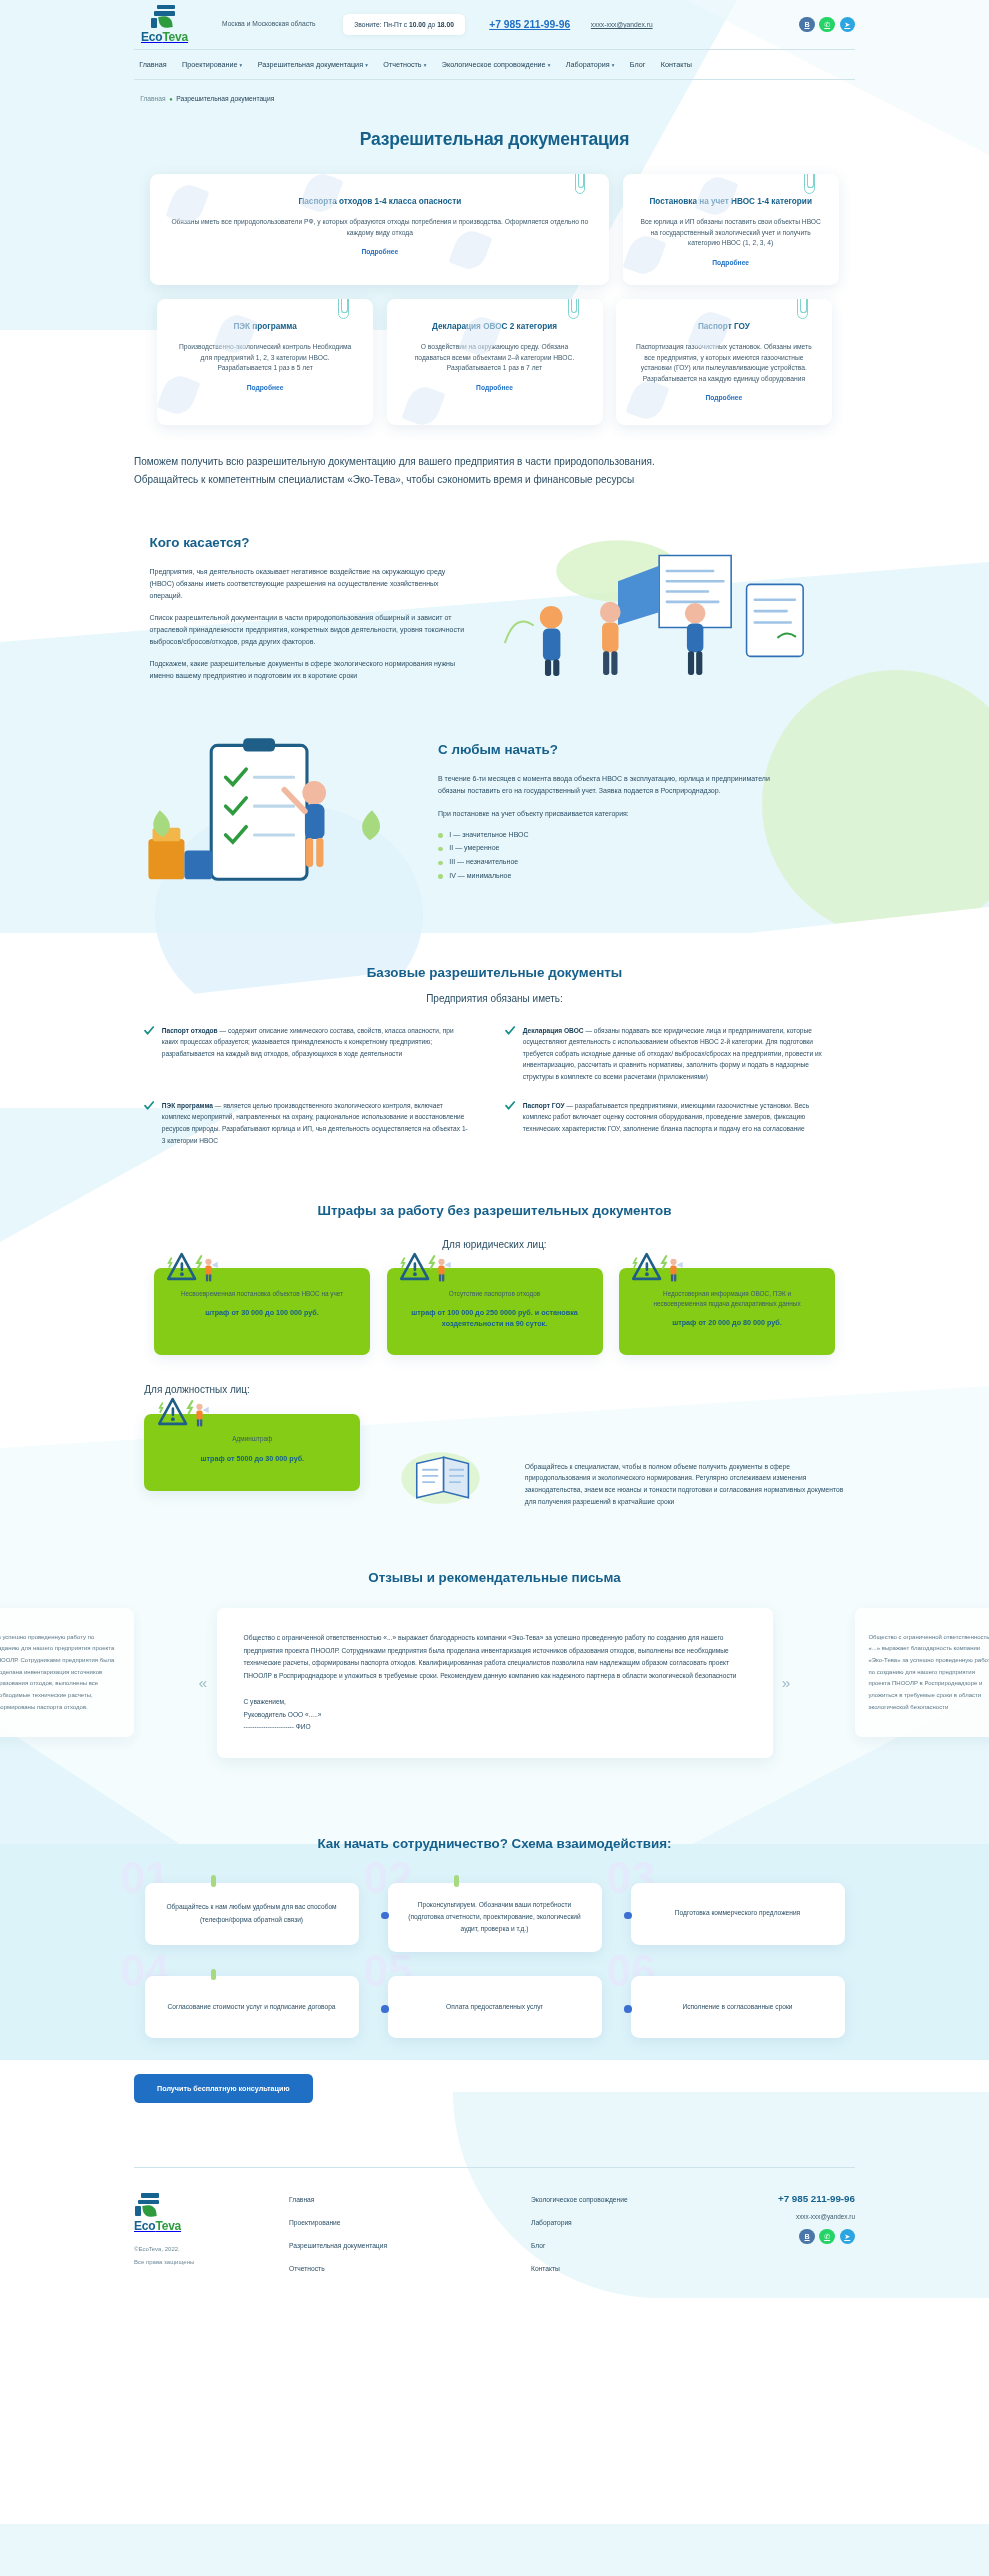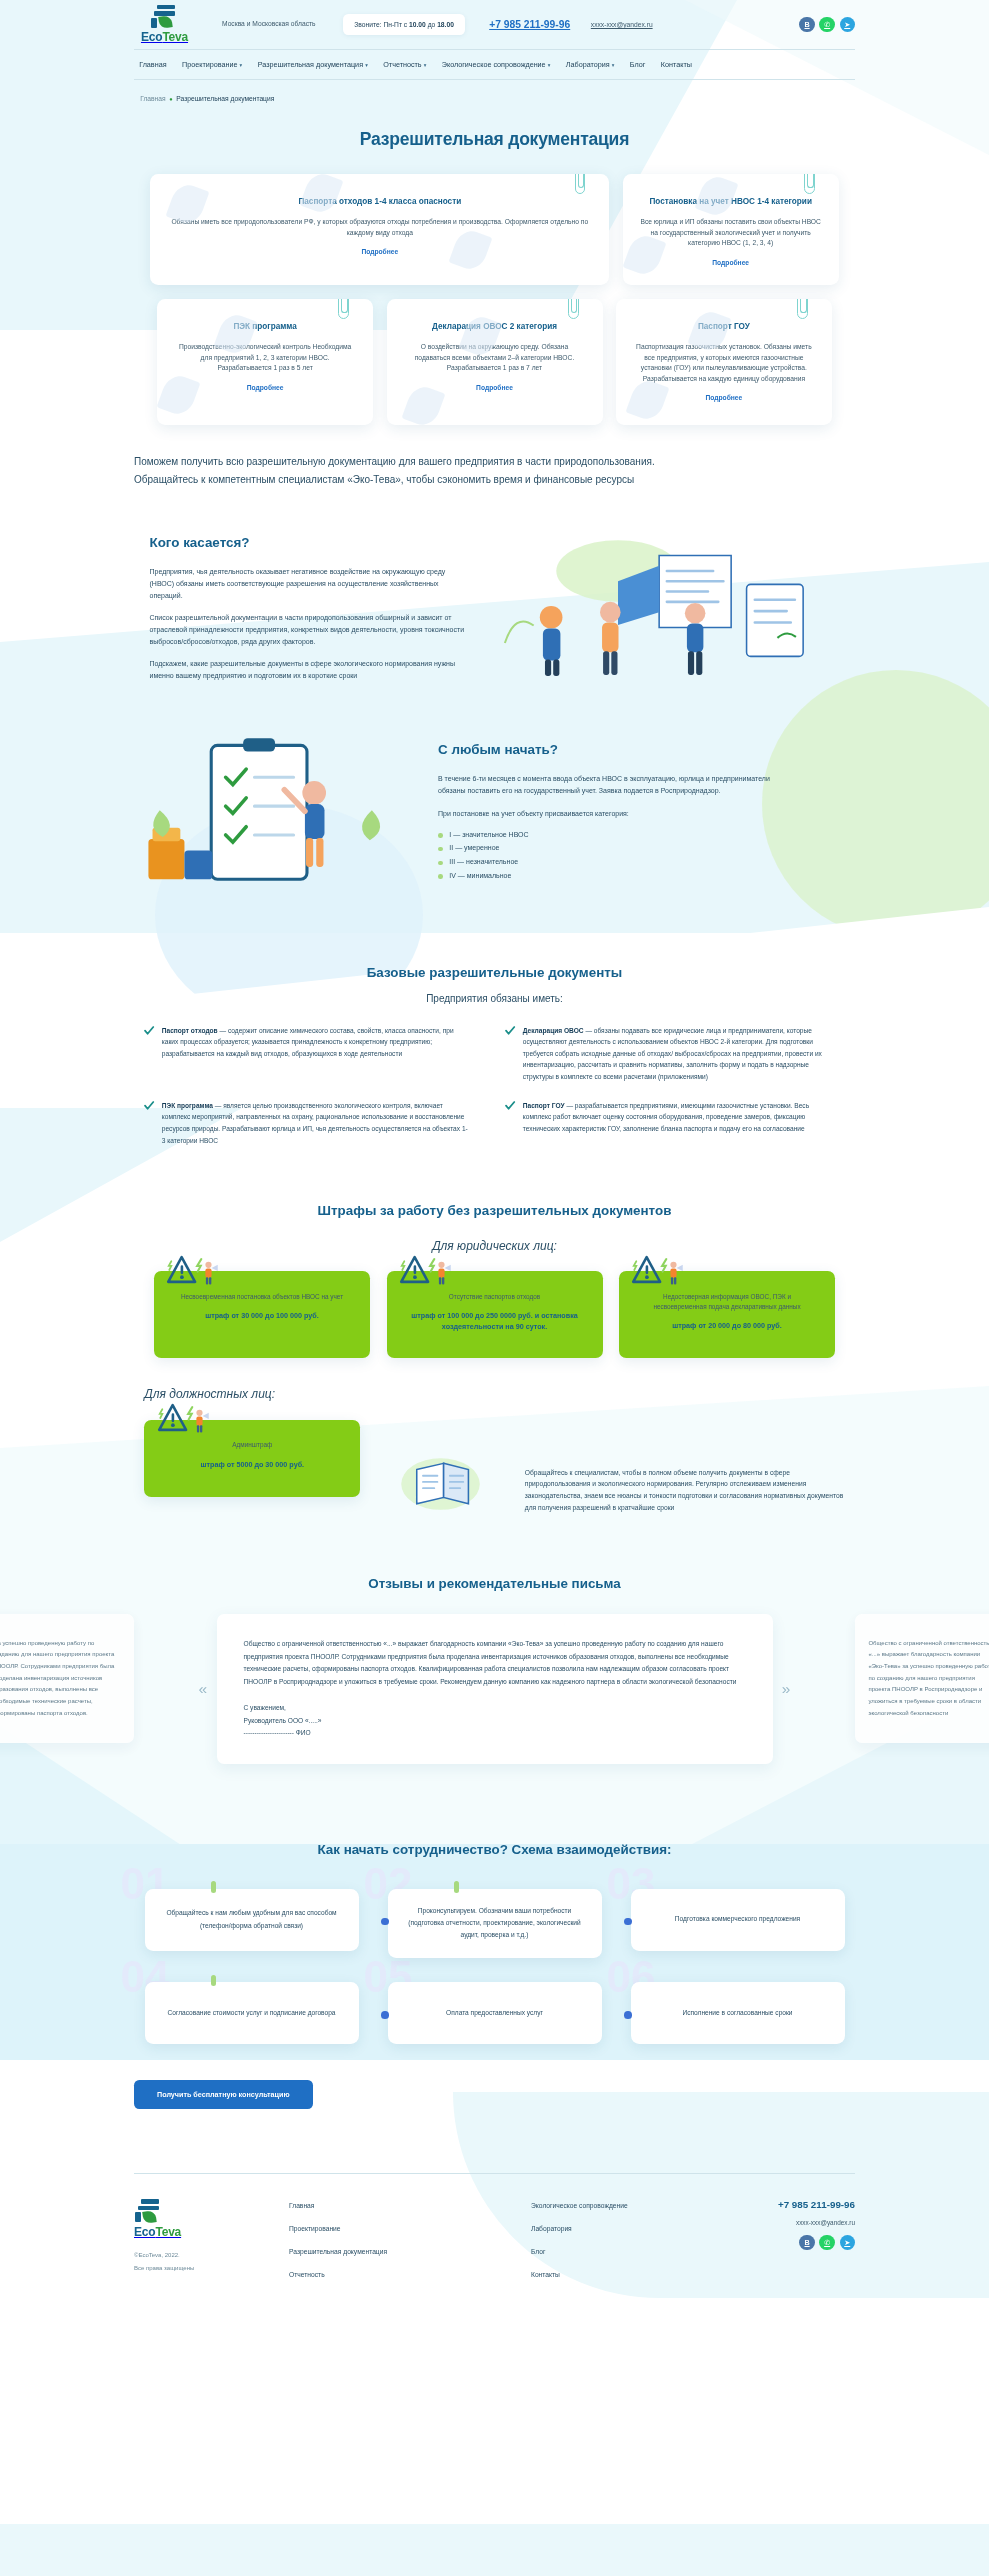--- a/index.html
+++ b/index.html
@@ -124,21 +124,21 @@
   .base-grid{display:flex;flex-wrap:wrap;gap:17.5px 36px;text-align:left;padding:0 10.3px;}
   .base-item{width:325px;display:flex;gap:7.2px;}
   .base-item .tick{color:#1a8e8a;font-size:9.8px;line-height:1;flex:0 0 auto;margin-top:1px;}
   .base-item .tick svg{display:block;}
   .base-item p{font-size:6.6px;color:#2b4f66;line-height:1.75;}
   .base-item p b{color:#123a55;}
 
   
   .sec-fines{position:relative;z-index:3;margin-top:57px;}
   .sec-fines h2{text-align:center;margin-bottom:20.6px;}
-  .fines-label{font-size:12px;color:#2b4f66;text-align:center;margin-bottom:18.5px;font-style:italic;}
+  .fines-label{font-size:10px;color:#2b4f66;text-align:center;margin-bottom:18.5px;}
   .fines-row{display:flex;justify-content:center;gap:16.5px;}
   .finecard{background:#84cc16;border-radius:7.2px;box-shadow:0 3.1px 12.4px rgba(27,86,124,.10);
      width:216px;min-height:87px;padding:20.6px 17.5px 15.5px;text-align:center;position:relative;}
   .finecard .warn{position:absolute;top:-17.5px;left:11.3px;width:56px;height:32px;}
   .finecard .cap{font-size:6.4px;color:#3d5a6c;line-height:1.6;margin-bottom:8.2px;}
   .finecard .amt{font-size:7.2px;font-weight:bold;color:#16608c;line-height:1.55;}
   .fines-label.left{text-align:left;padding-left:10.3px;margin-top:29px;}
   .fines-bottom{display:flex;gap:31px;align-items:flex-start;margin-top:15.5px;}
   .fines-bottom .finecard{width:216px;min-height:77px;}
   .fines-bottom .note{flex:1;padding-top:47px;font-size:6.7px;color:#2b4f66;line-height:1.75;}

